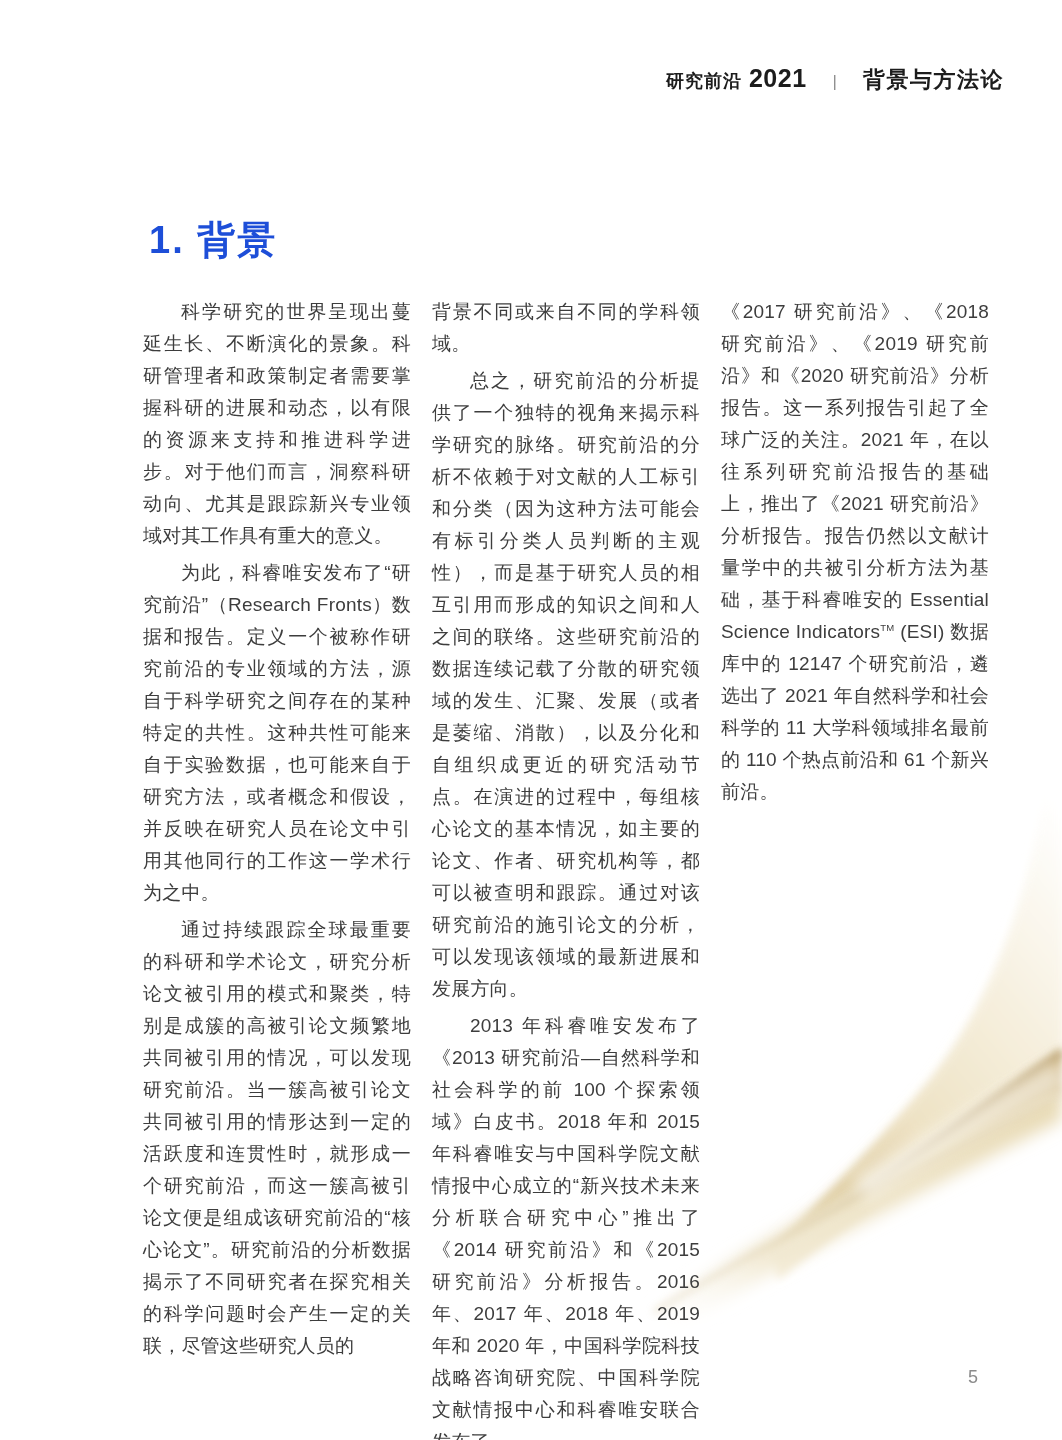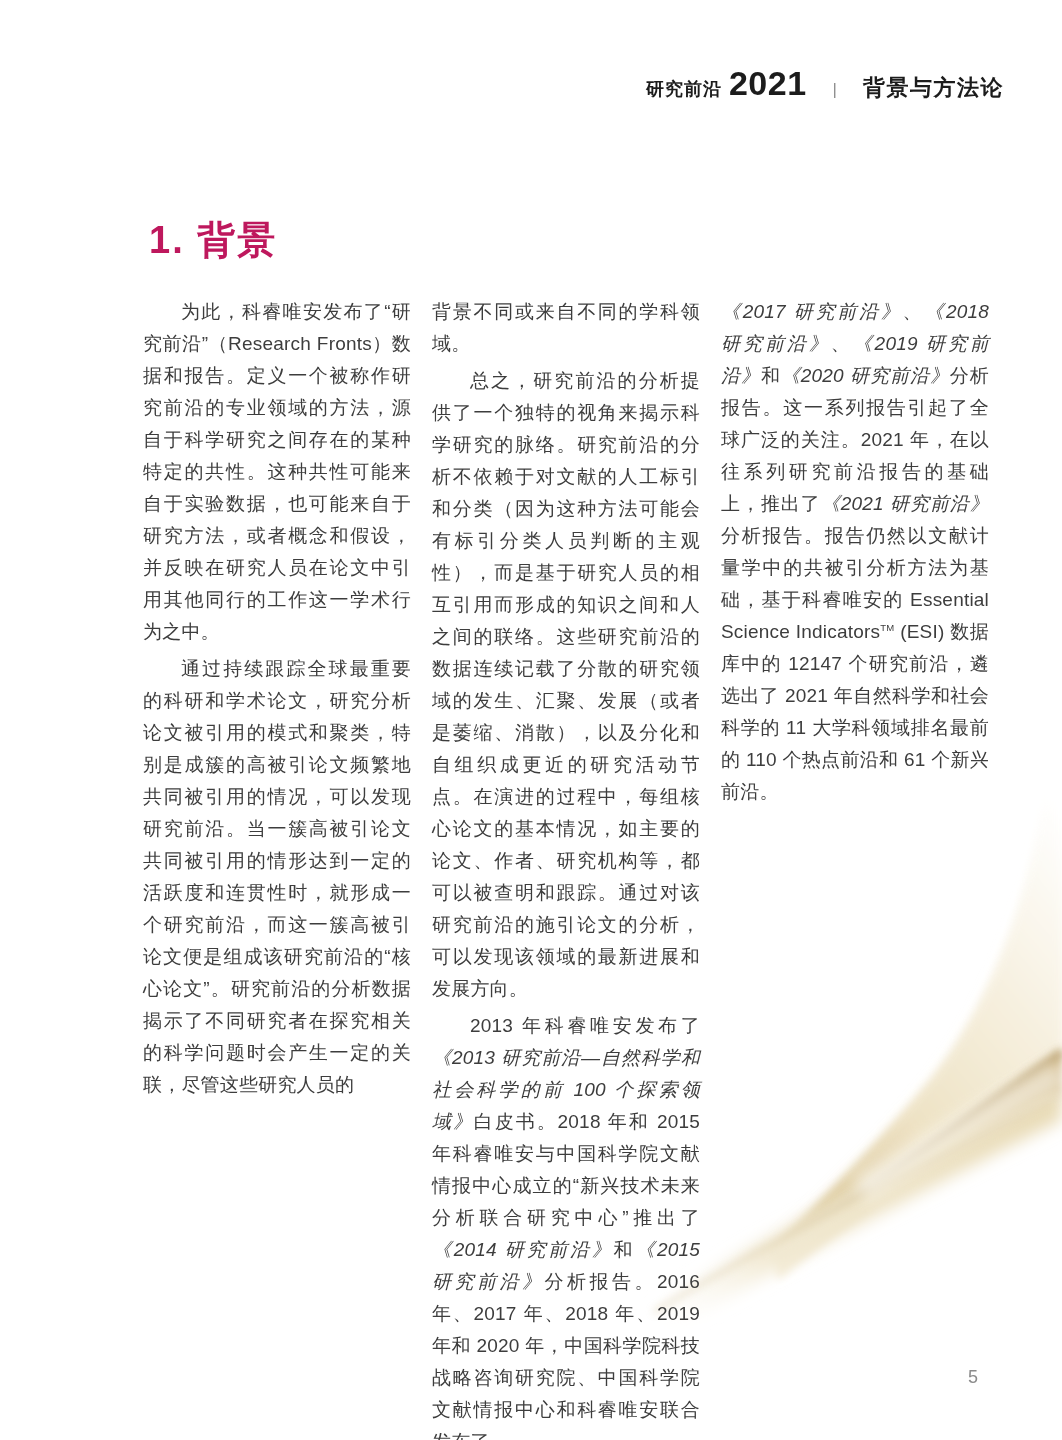--- a/index.html
+++ b/index.html
@@ -10,45 +10,45 @@
     position:relative;overflow:hidden;
     -webkit-font-smoothing:antialiased;
   }
   
   .header{
     position:absolute;top:64px;right:58px;
     display:flex;align-items:baseline;
     color:#1c1c1c;white-space:nowrap;
   }
   .header .brand{font-size:18px;font-weight:700;letter-spacing:1px;}
-  .header .year{font-size:34px;font-weight:800;margin-left:7px;letter-spacing:0.5px;}
+  .header .year{font-size:25px;font-weight:800;margin-left:7px;letter-spacing:0.5px;}
   .header .sep{color:#8f8f8f;font-weight:300;font-size:17px;margin:0 26px;}
   .header .section{font-size:22px;font-weight:700;letter-spacing:1.5px;}
   
   .page-title{
     position:absolute;left:149px;top:215px;
-    font-size:38px;font-weight:800;color:#be185d;
+    font-size:38px;font-weight:800;color:#1d4ed8;
     letter-spacing:2px;margin:0;
   }
   
   .content{
     position:absolute;left:143px;top:296px;
     display:flex;gap:21px;z-index:2;
   }
   .col{width:268px;}
   p.para{
     margin:0;
     font-size:19px;line-height:32px;
     color:#3d3d3d;
     text-align:justify;
     letter-spacing:0.2px;
   }
   p.para + p.para{margin-top:5px;}
   p.para.indent{text-indent:2em;}
-  .it{font-style:italic;}
+  .it{}
   sup{font-size:0.5em;vertical-align:super;line-height:0;}
   
   .pagenum{
     position:absolute;right:84px;bottom:52px;
     font-size:18px;color:#8b8b8b;z-index:2;
   }
   
   .decor{
     position:absolute;right:0;bottom:60px;
     width:442px;height:660px;z-index:1;pointer-events:none;
@@ -113,20 +113,21 @@
   <span class="brand">研究前沿</span>
   <span class="year">2021</span>
   <span class="sep">|</span>
   <span class="section">背景与方法论</span>
 </div>
 
 <h1 class="page-title">1. 背景</h1>
 
 <div class="content">
   <div class="col">
+      <p class="para indent"><span>科学研究的世界呈现出蔓延生长、不断演化的景象。科研管理者和政策制定者需要掌握科研的进展和动态，以有限的资源来支持和推进科学进步。对于他们而言，洞察科研动向、尤其是跟踪新兴专业领域对其工作具有重大的意义。</span></p>
       <p class="para indent"><span>为此，科睿唯安发布了“研究前沿”（Research Fronts）数据和报告。定义一个被称作研究前沿的专业领域的方法，源自于科学研究之间存在的某种特定的共性。这种共性可能来自于实验数据，也可能来自于研究方法，或者概念和假设，并反映在研究人员在论文中引用其他同行的工作这一学术行为之中。</span></p>
       <p class="para indent"><span>通过持续跟踪全球最重要的科研和学术论文，研究分析论文被引用的模式和聚类，特别是成簇的高被引论文频繁地共同被引用的情况，可以发现研究前沿。当一簇高被引论文共同被引用的情形达到一定的活跃度和连贯性时，就形成一个研究前沿，而这一簇高被引论文便是组成该研究前沿的“核心论文”。研究前沿的分析数据揭示了不同研究者在探究相关的科学问题时会产生一定的关联，尽管这些研究人员的</span></p>
     </div>
   <div class="col">
       <p class="para"><span>背景不同或来自不同的学科领域。</span></p>
       <p class="para indent"><span>总之，研究前沿的分析提供了一个独特的视角来揭示科学研究的脉络。研究前沿的分析不依赖于对文献的人工标引和分类（因为这种方法可能会有标引分类人员判断的主观性），而是基于研究人员的相互引用而形成的知识之间和人之间的联络。这些研究前沿的数据连续记载了分散的研究领域的发生、汇聚、发展（或者是萎缩、消散），以及分化和自组织成更近的研究活动节点。在演进的过程中，每组核心论文的基本情况，如主要的论文、作者、研究机构等，都可以被查明和跟踪。通过对该研究前沿的施引论文的分析，可以发现该领域的最新进展和发展方向。</span></p>
       <p class="para indent"><span>2013 年科睿唯安发布了</span><span class="it">《2013 研究前沿—自然科学和社会科学的前 100 个探索领域》</span><span>白皮书。2018 年和 2015 年科睿唯安与中国科学院文献情报中心成立的“新兴技术未来分析联合研究中心”推出了</span><span class="it">《2014 研究前沿》</span><span>和</span><span class="it">《2015 研究前沿》</span><span>分析报告。2016 年、2017 年、2018 年、2019 年和 2020 年，中国科学院科技战略咨询研究院、中国科学院文献情报中心和科睿唯安联合发布了</span></p>
     </div>
   <div class="col">
       <p class="para"><span class="it">《2017 研究前沿》</span><span>、</span><span class="it">《2018 研究前沿》</span><span>、</span><span class="it">《2019 研究前沿》</span><span>和</span><span class="it">《2020 研究前沿》</span><span>分析报告。这一系列报告引起了全球广泛的关注。2021 年，在以往系列研究前沿报告的基础上，推出了</span><span class="it">《2021 研究前沿》</span><span>分析报告。报告仍然以文献计量学中的共被引分析方法为基础，基于科睿唯安的 Essential Science Indicators</span><sup>TM</sup><span> (ESI) 数据库中的 12147 个研究前沿，遴选出了 2021 年自然科学和社会科学的 11 大学科领域排名最前的 110 个热点前沿和 61 个新兴前沿。</span></p>

